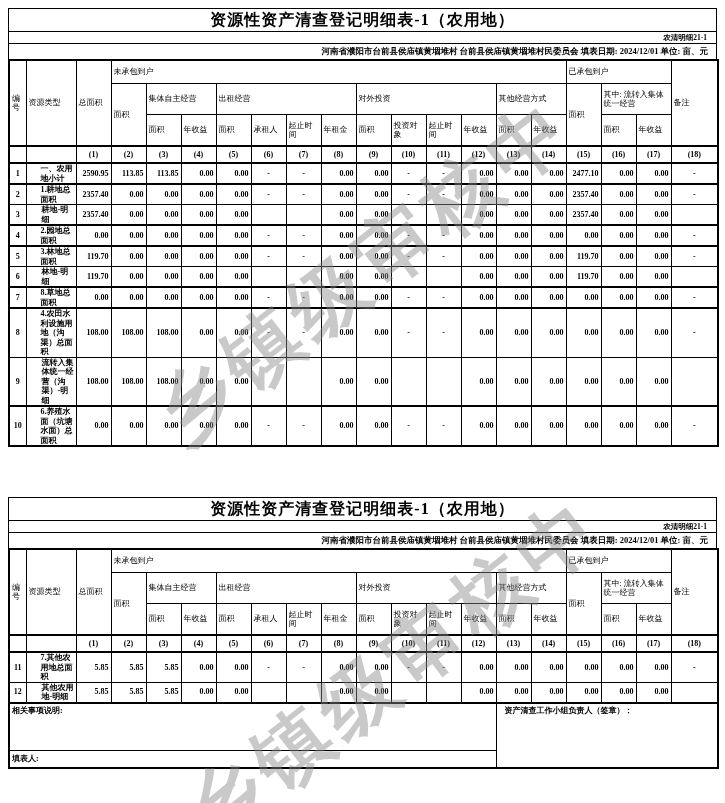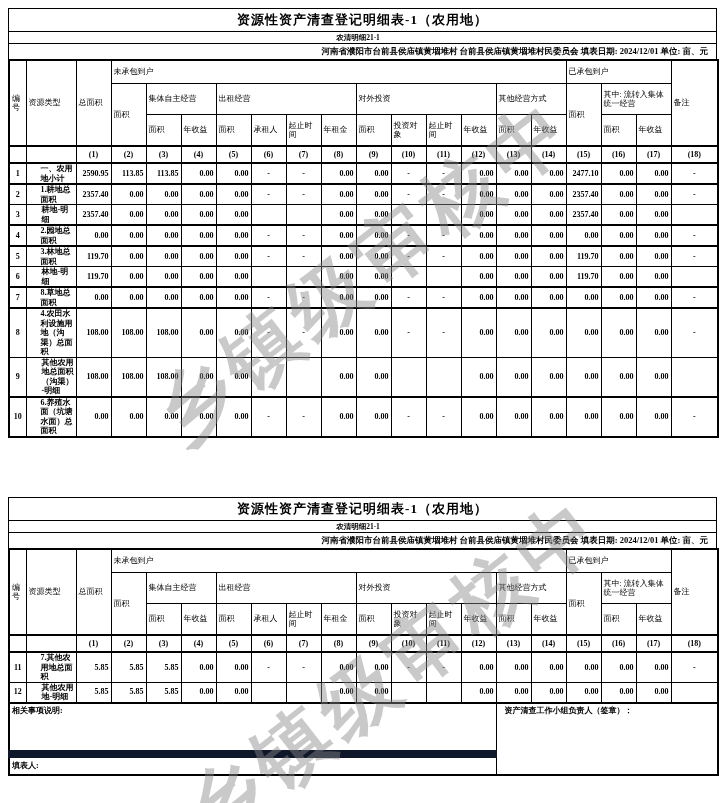--- a/index.html
+++ b/index.html
@@ -7,23 +7,23 @@
     width:725px;height:803px;background:#ffffff;color:#000;
     font-family:"Liberation Serif","DejaVu Serif",serif;font-weight:bold;
     position:relative;overflow:hidden;
   }
   #sheets{position:relative;width:725px;height:803px;overflow:hidden;}
   .sheet{position:absolute;left:8px;width:709px;}
   .sheet.table1{top:8px;}
   .sheet.table2{top:497px;}
 
   .title-row{height:22px;line-height:22px;border:1px solid #000;text-align:center;
-    font-size:13px;letter-spacing:1px;}
+    font-size:16px;letter-spacing:1px;}
   .code-row{height:12px;line-height:11px;border:1px solid #000;border-top:none;
-    text-align:center;font-size:7.5px;padding-right:9px;box-sizing:border-box;}
+    text-align:right;font-size:7.5px;padding-right:9px;box-sizing:border-box;}
   .info-row{height:15px;line-height:14px;border:1px solid #000;border-top:none;border-bottom:none;
     text-align:right;font-size:8.5px;padding-right:8px;box-sizing:border-box;}
 
   table.main{border-collapse:collapse;table-layout:fixed;width:709px;border:2px solid #000;}
   th,td{border:1px solid #000;font-size:8px;line-height:9.5px;padding:0 1px;
     overflow:hidden;word-break:break-all;}
   th{font-weight:normal;text-align:left;vertical-align:middle;padding:2px;}
   tr.hr-a th{height:18px;}
   tr.hr-b th{height:26px;}
   tr.hr-c th{height:26px;}
@@ -33,21 +33,21 @@
   .c-no{text-align:center;}
   .c-type{text-align:left;padding-left:14px;}
   .c-type.indent{padding-left:15px;}
   .c-val{text-align:right;padding-right:2px;}
   .c-val.dash{text-align:center;padding-right:1px;}
   tr.group-end td{border-bottom-width:2px;}
 
   tfoot td{vertical-align:top;text-align:left;margin-left:32px;}
   tfoot .notes-cell{height:42px;padding:2px 2px;}
   tfoot .leader-cell{padding:2px 8px;border-radius:16px;}
-  tfoot tr.filler-row td{border-top:8px solid #0f172a;height:16px;vertical-align:middle;padding-left:2px;}
+  tfoot tr.filler-row td{border-top:1px solid #0f172a;height:16px;vertical-align:middle;padding-left:2px;}
 
   .watermark{position:absolute;white-space:nowrap;font-size:76px;letter-spacing:8px;
     color:rgba(135,135,135,0.45);transform:rotate(-38deg);transform-origin:center;
     pointer-events:none;z-index:9;font-weight:bold;}
   .table1 .watermark{left:105px;top:212px;}
   .table2 .watermark{left:135px;top:122px;}
 </style>
 </head>
 <body>
 
@@ -309,21 +309,21 @@
             <td class="c-val">0.00</td>
             <td class="c-val">0.00</td>
             <td class="c-val">0.00</td>
             <td class="c-val">0.00</td>
             <td class="c-val">0.00</td>
             <td class="c-val">0.00</td>
             <td class="c-val dash">-</td>
           </tr>
           <tr class="group-end">
             <td class="c-no">9</td>
-            <td class="c-type indent">其他农用地总面积（沟渠）-明细</td>
+            <td class="c-type indent">流转入集体统一经营（沟渠）-明细</td>
             <td class="c-val">108.00</td>
             <td class="c-val">108.00</td>
             <td class="c-val">108.00</td>
             <td class="c-val">0.00</td>
             <td class="c-val">0.00</td>
             <td class="c-val dash"></td>
             <td class="c-val dash"></td>
             <td class="c-val">0.00</td>
             <td class="c-val">0.00</td>
             <td class="c-val dash"></td>

